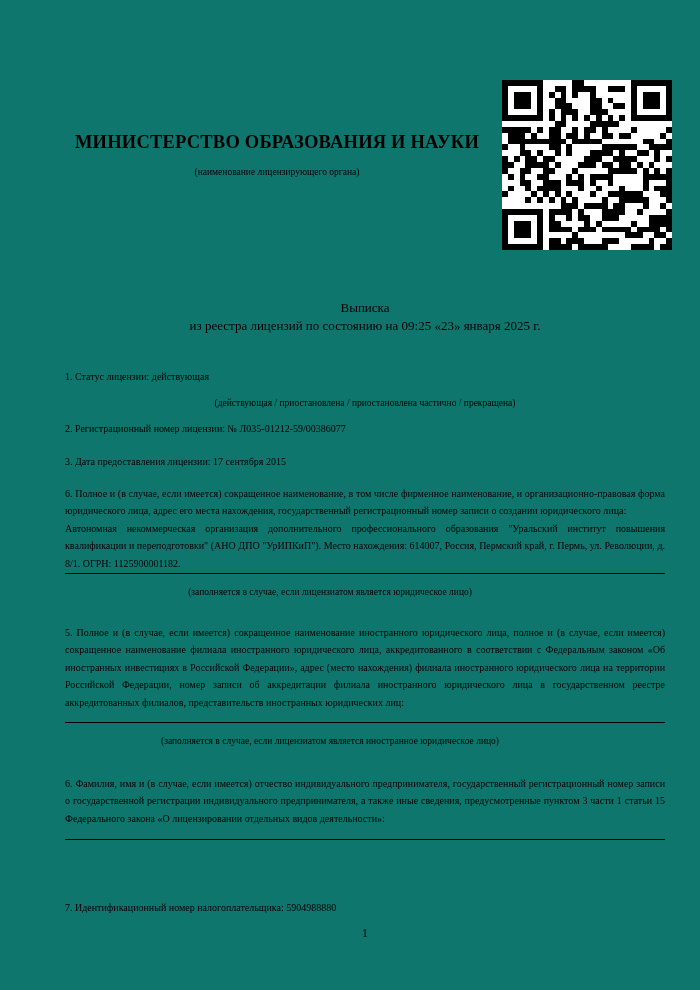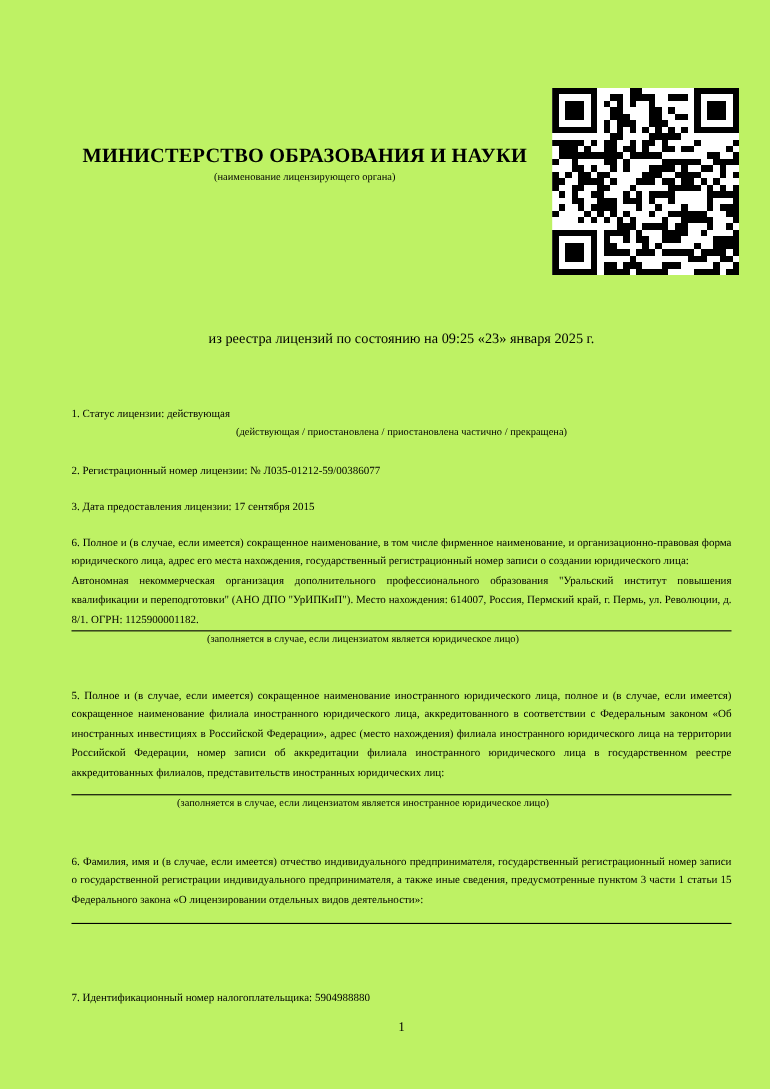--- a/index.html
+++ b/index.html
@@ -5,21 +5,21 @@
   * { margin: 0; padding: 0; box-sizing: border-box; }
   html, body { background: #ffffff; }
   body {
     width: 700px; height: 990px;
     font-family: "Liberation Serif", "DejaVu Serif", serif;
     color: #000;
   }
   .page {
     position: relative;
     width: 700px; height: 990px;
-    background: #bef264;
+    background: #0f766e;
     overflow: hidden;
   }
 
   
   .ministry {
     position: absolute;
     left: 67px; top: 131px; width: 420px;
     text-align: center;
   }
   .ministry-name {
@@ -54,21 +54,21 @@
   .body-text {
     font-size: 10px;
     line-height: 17.4px;
     text-align: justify;
   }
   .body-text.single { text-align: left; }
   .small-note {
     font-size: 9.5px;
     line-height: 13px;
     text-align: center;
-    margin-top: 2px;
+    margin-top: 12px;
   }
   .note-narrow { width: 530px; }
   .rule {
     width: 600px;
     border-top: 1.7px solid #000;
     margin-top: 1px;
   }
   .rule.gap-line { margin-top: 11px; }
   .rule.gap-line-lg { margin-top: 12px; }
 
@@ -513,20 +513,21 @@
   </div>
 
   <div class="ministry">
     <div class="ministry-name">
       <div>МИНИСТЕРСТВО ОБРАЗОВАНИЯ И НАУКИ</div>
     </div>
     <div class="small-note ministry-caption">(наименование лицензирующего органа)</div>
   </div>
 
   <div class="doc-title">
+    <div>Выписка</div>
     <div>из реестра лицензий по состоянию на 09:25 «23» января 2025 г.</div>
   </div>
 
   <section class="item" style="top:368px">
     <p class="body-text single">1. Статус лицензии: действующая</p>
     <p class="small-note">(действующая / приостановлена / приостановлена частично / прекращена)</p>
   </section>
 
   <section class="item" style="top:420px">
     <p class="body-text single">2. Регистрационный номер лицензии: № Л035-01212-59/00386077</p>

